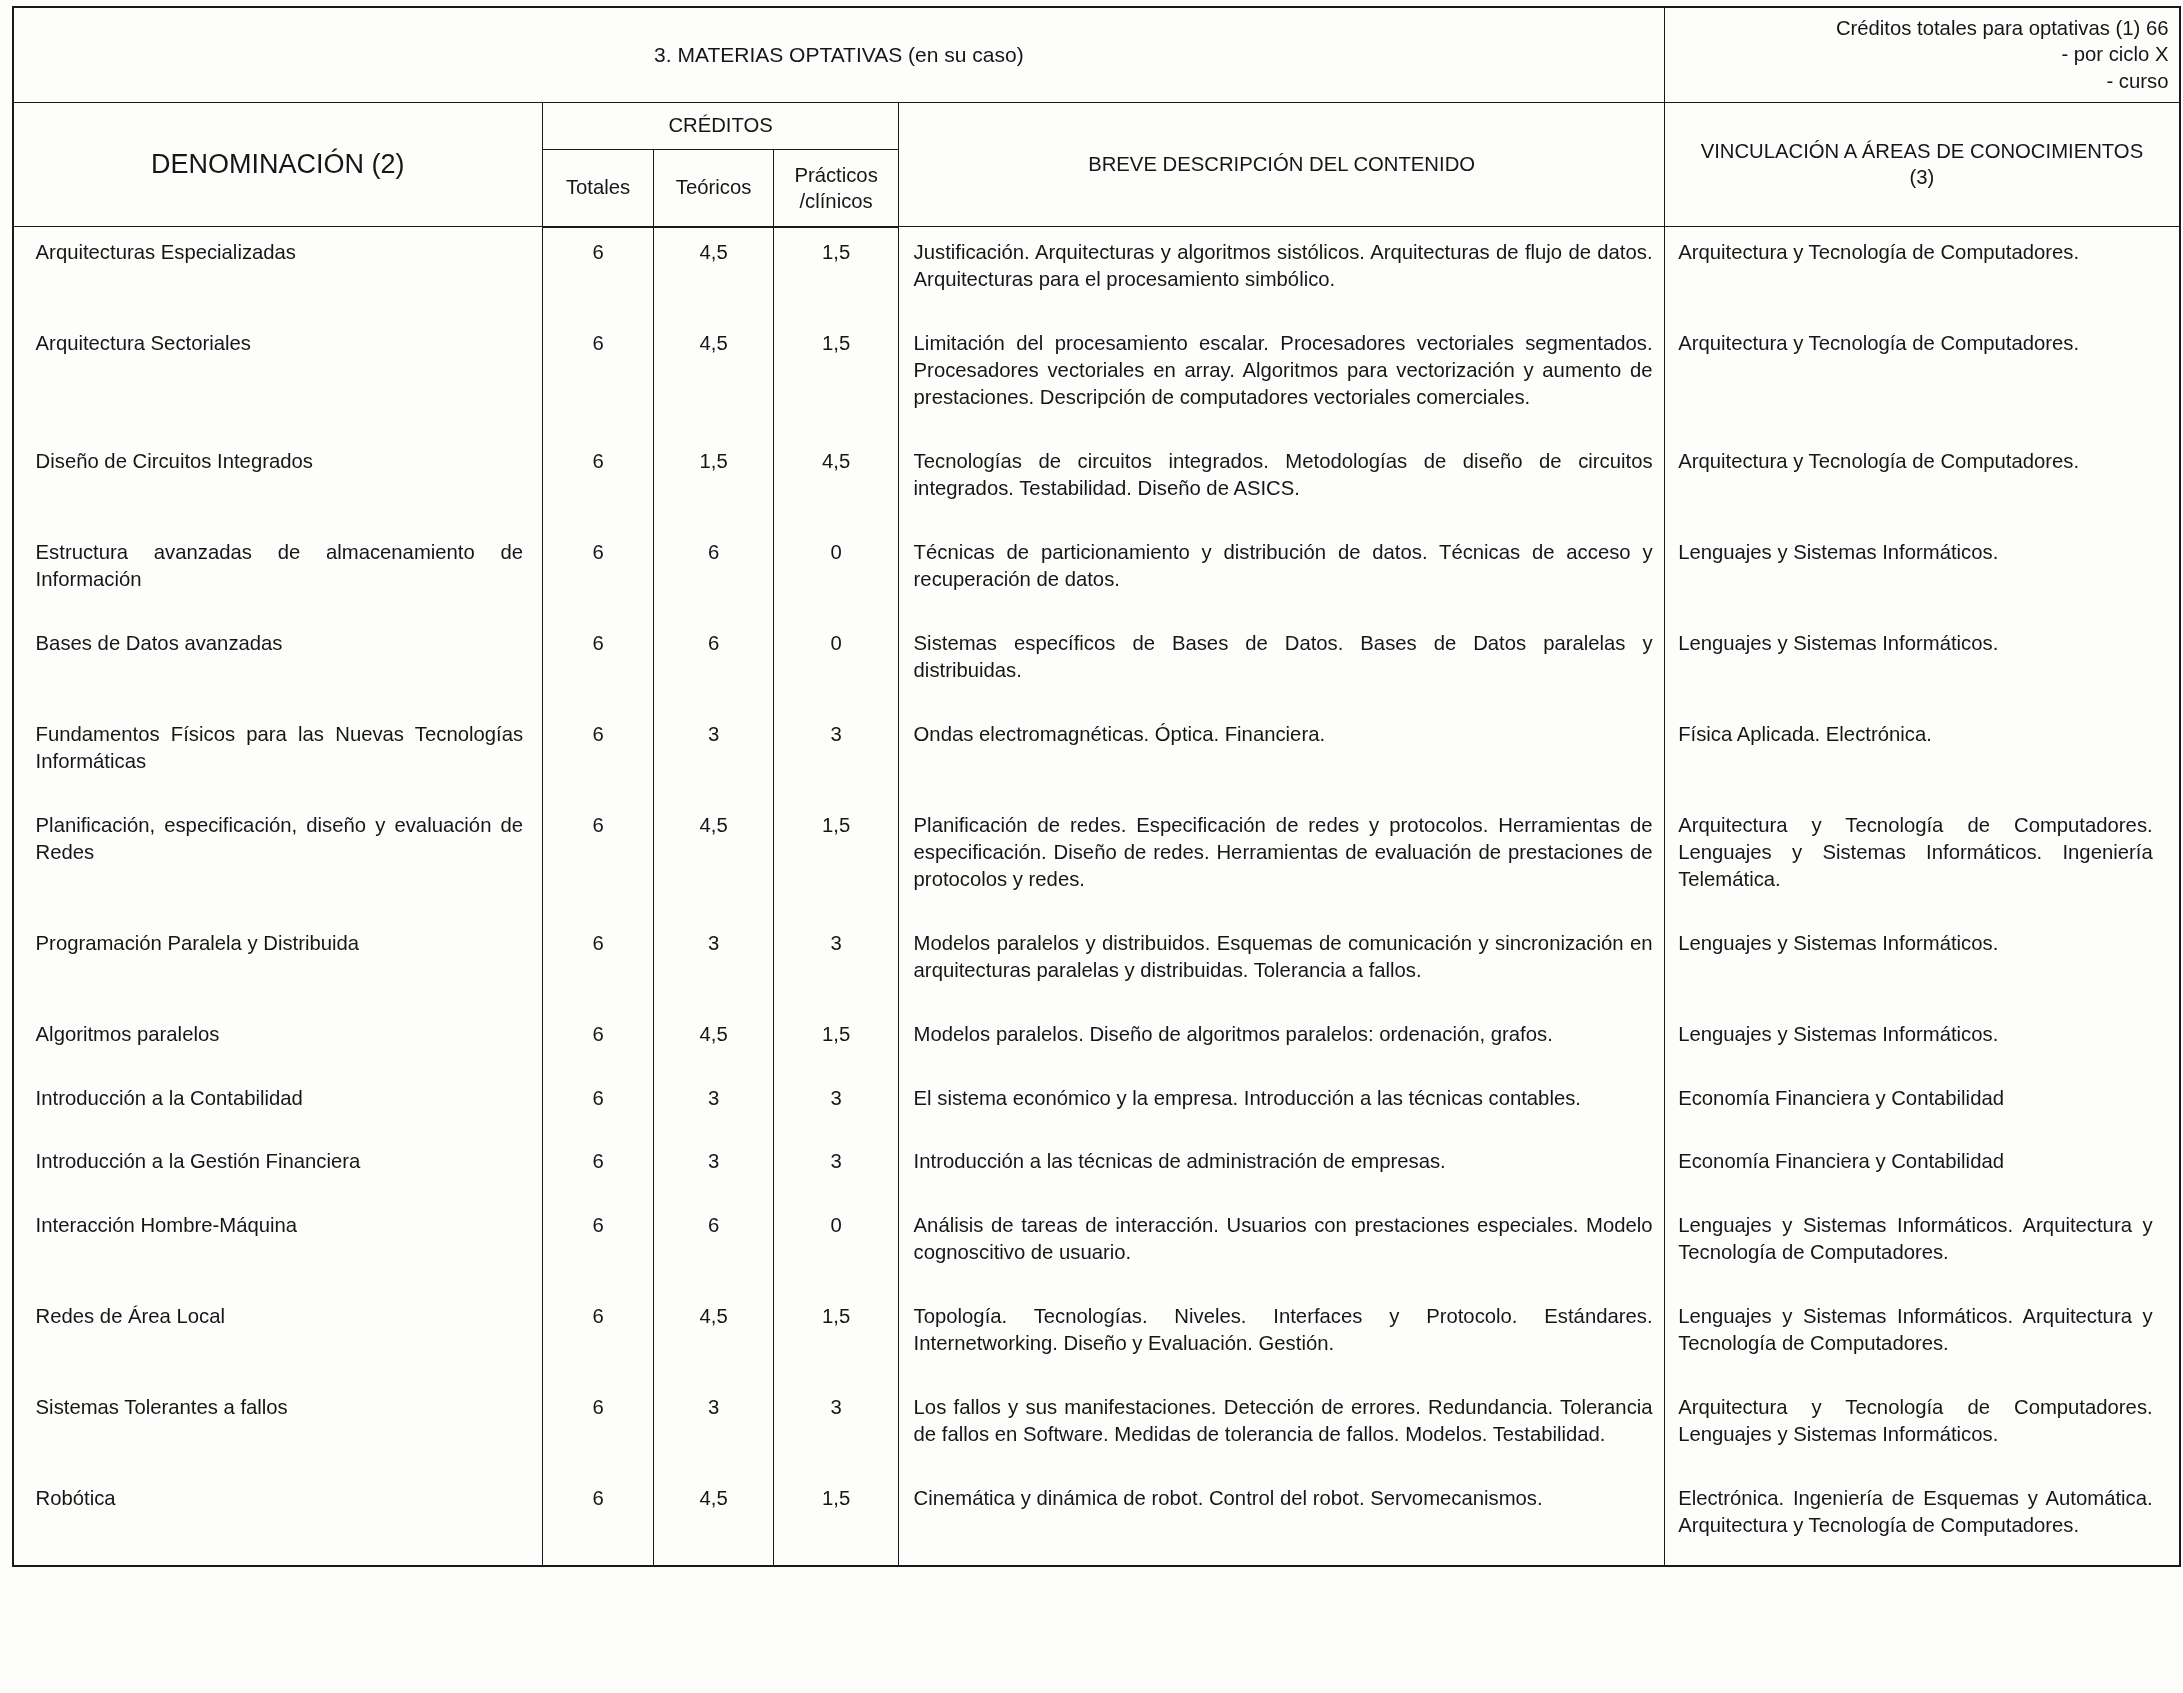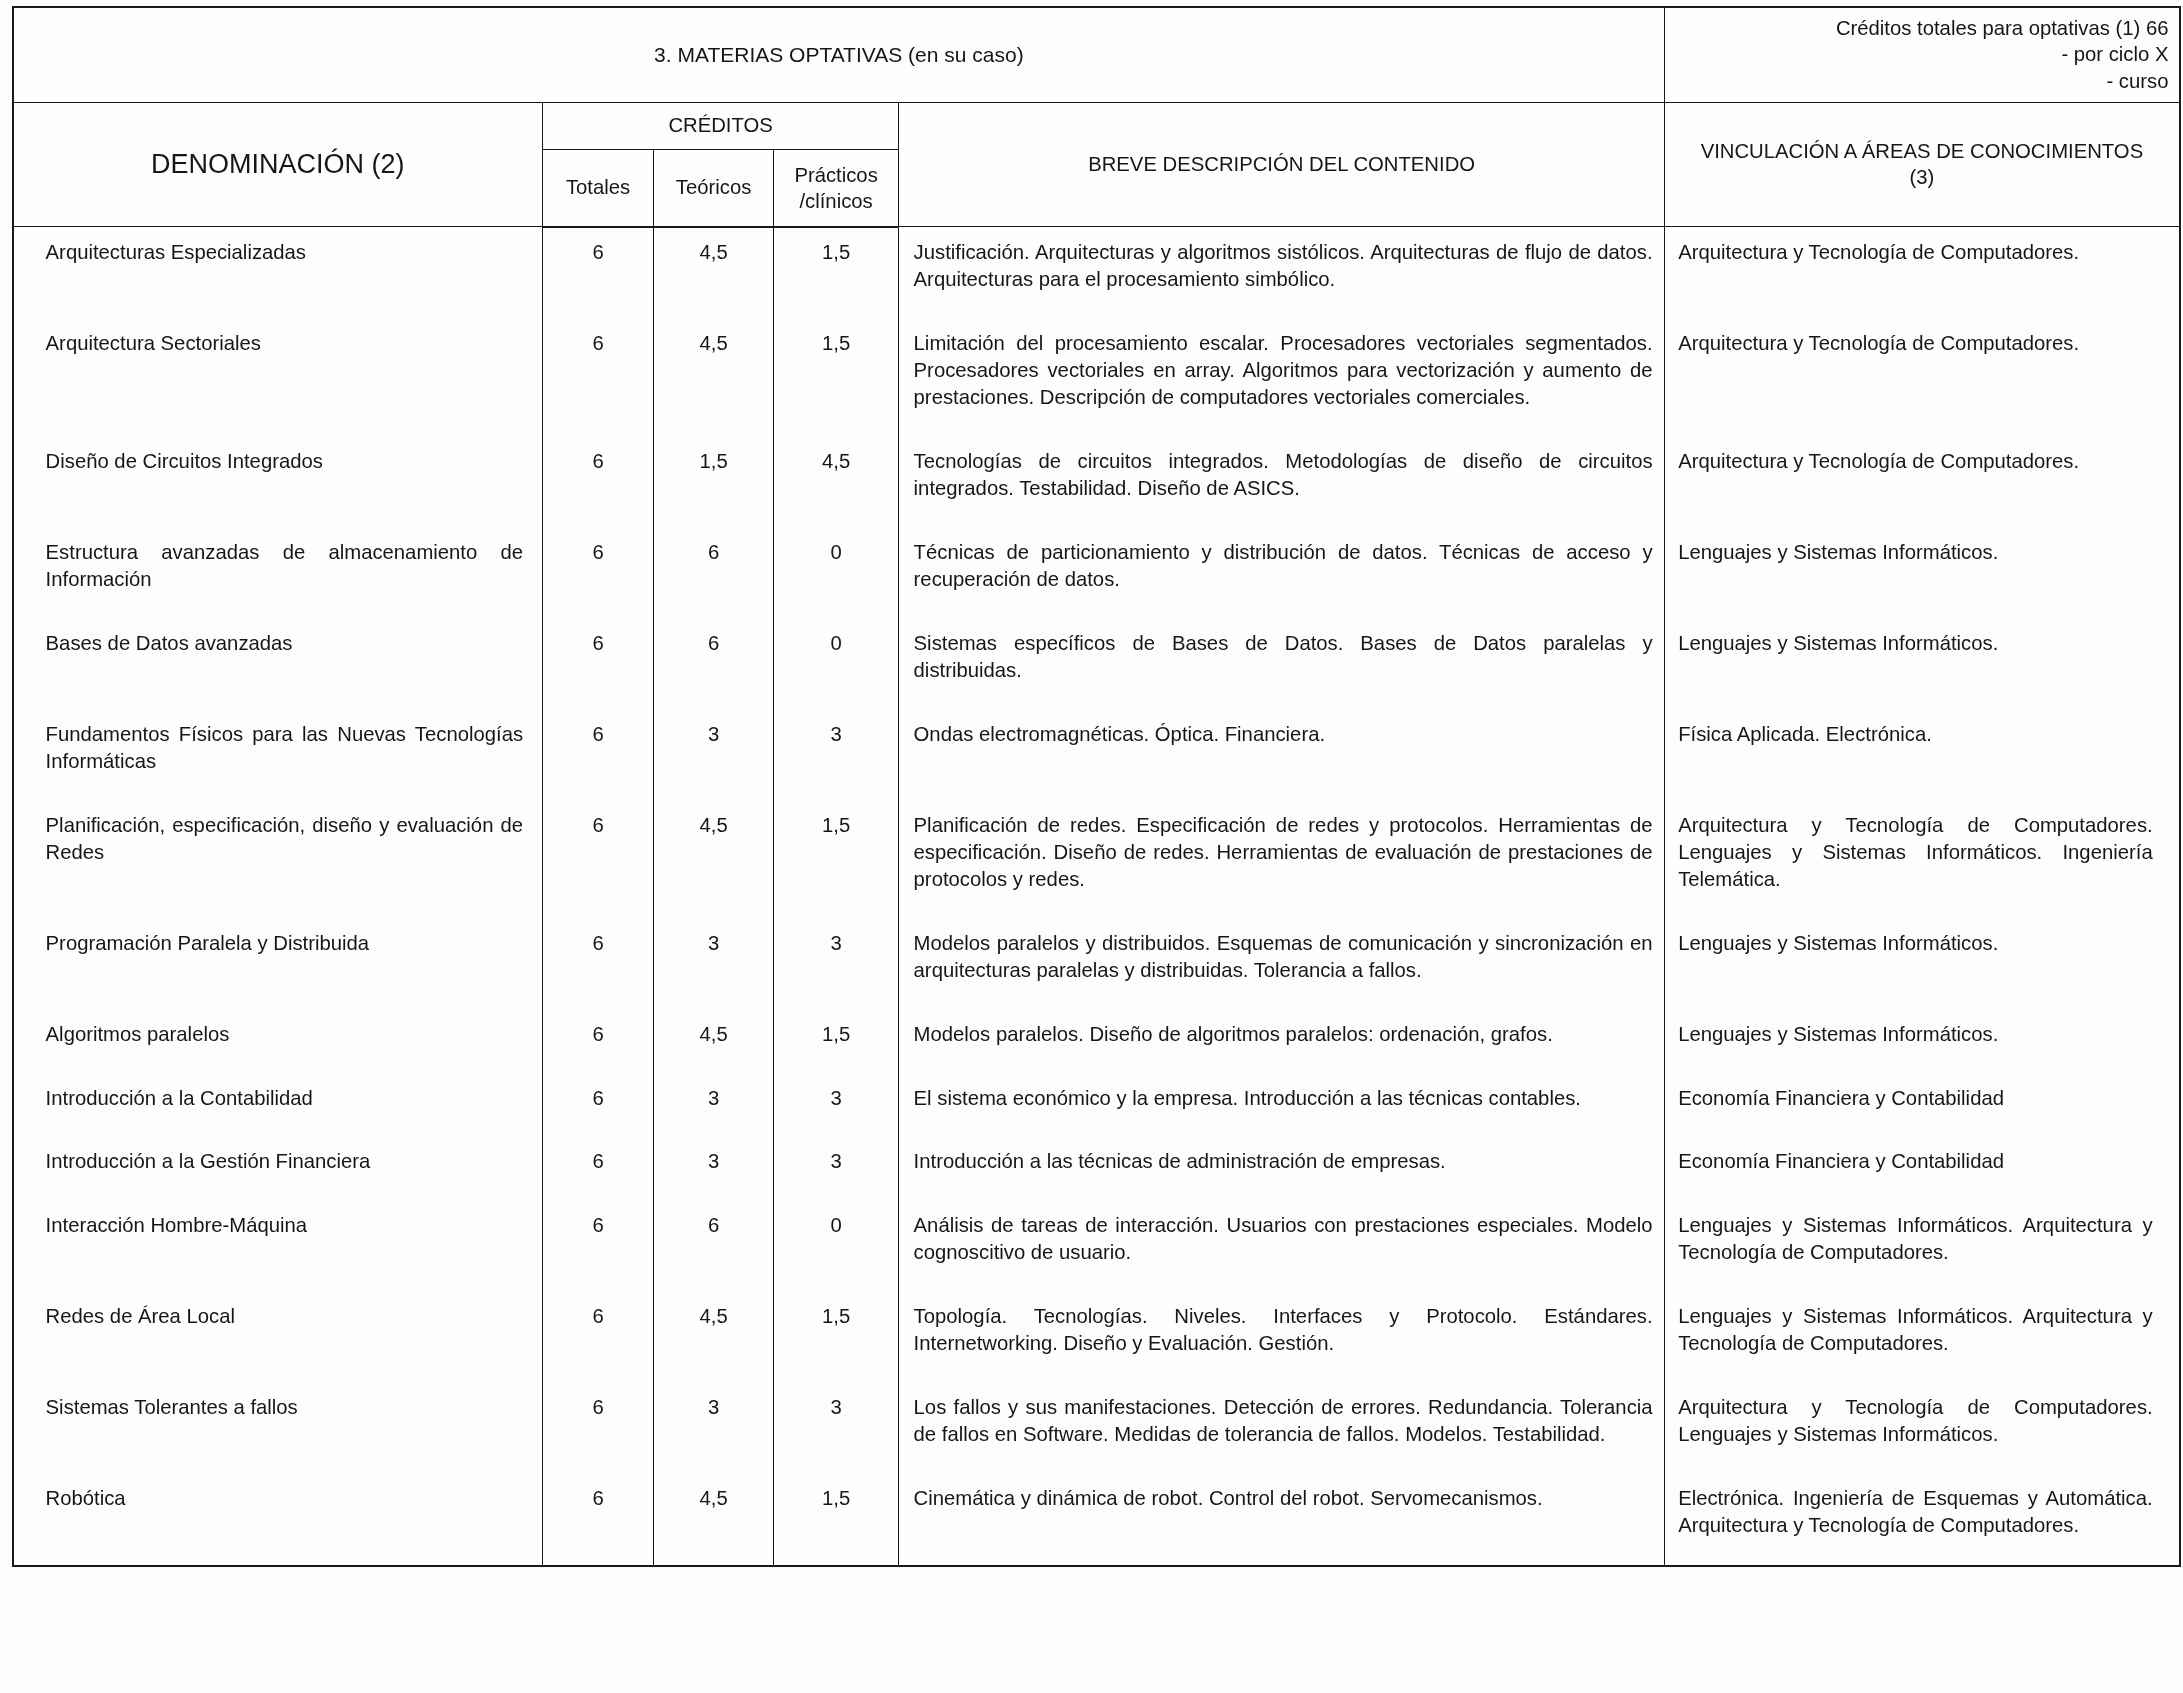--- a/index.html
+++ b/index.html
@@ -51,21 +51,21 @@
   th.den-cell { font-size: 27px; }
   th.cred-cell { height: 35px; }
   tr.h-sub th { height: 64px; }
   th .stack { display: block; line-height: 1.3; }
   tbody td {
     padding: 11.6px 11.6px 25px 11.6px;
     line-height: 1.34;
   }
   tbody td.den {
     text-align: justify;
-    padding-left: 32px;
+    padding-left: 22px;
     padding-right: 19px;
   }
   tbody td.num { text-align: center; padding-left: 2.9px; padding-right: 2.9px; }
   tbody td.desc {
     text-align: justify;
     padding-left: 14.5px;
   }
   tbody td.vinc {
     text-align: justify;
     padding-left: 13px;

